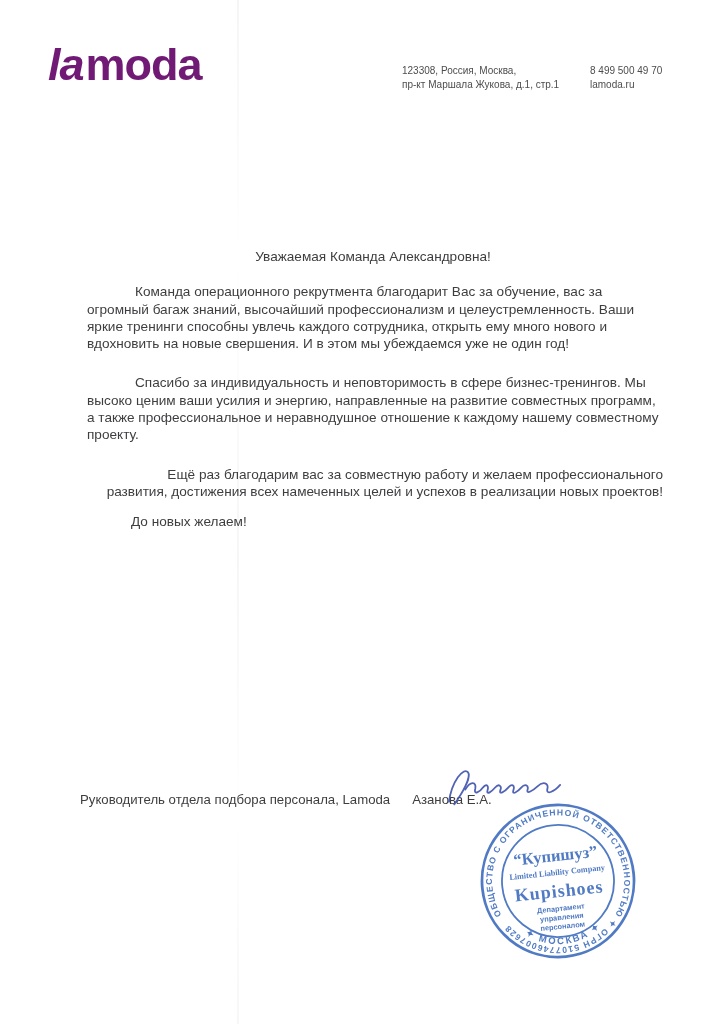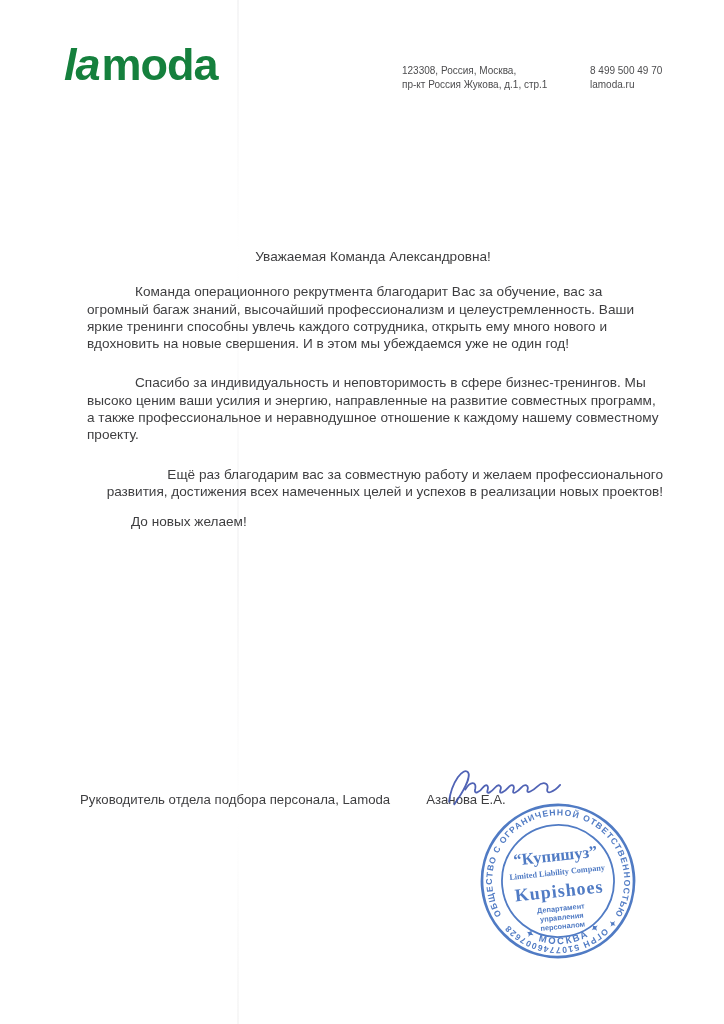--- a/index.html
+++ b/index.html
@@ -10,22 +10,22 @@
   }
   
   .scan-streak {
     position:absolute; left:237px; top:0; width:2px; height:1024px;
     background:linear-gradient(to bottom,#f1f1f2 0%,rgba(255,255,255,0) 25%,#f2f2f3 55%,rgba(255,255,255,0) 80%,#f3f3f3 100%);
     opacity:.7; pointer-events:none;
   }
 
   
   .logo {
-    position:absolute; left:64px; top:42px;
-    font-size:45px; font-weight:700; color:#15803d; letter-spacing:-1px;
+    position:absolute; left:48px; top:42px;
+    font-size:45px; font-weight:700; color:#701a75; letter-spacing:-1px;
     line-height:1;
   }
   .logo .la { font-style:italic; padding-right:2px; }
   .hdr-block {
     position:absolute; top:64px; font-size:10px; line-height:13.5px; color:#4d4d4f;
     white-space:nowrap;
   }
   .hdr-address { left:402px; }
   .hdr-contact { left:590px; }
 
@@ -35,21 +35,21 @@
     font-size:13.6px; line-height:17.3px; color:#3e3e40;
   }
   .salutation { text-align:center; margin:0 0 18px 0; }
   .letter p.para { margin:0 0 22px 4px; text-indent:48px; }
   .letter p.para.tight { margin-bottom:13px;text-align:right; }
   .closing { margin:0; text-indent:48px; }
 
   
   .sig-row {
     position:absolute; left:80px; top:792px;
-    display:flex; gap:36px; font-size:13.2px; color:#3e3e40; white-space:nowrap;
+    display:flex; gap:22px; font-size:13.2px; color:#3e3e40; white-space:nowrap;
   }
   .autograph {
     position:absolute; left:438px; top:760px; width:128px; height:50px;
     transform:rotate(-4deg);
   }
   .autograph path { stroke:#3d52ad; stroke-width:1.8; fill:none; stroke-linecap:round; opacity:.9; }
 
   
   .stamp { position:absolute; left:472px; top:798px; width:172px; height:166px; opacity:.92; }
   .stamp .ln { fill:none; stroke:#4270bf; }
@@ -65,21 +65,21 @@
 <body>
 
 <div class="page">
   <div class="scan-streak"></div>
 
   <div class="logo">
     <span class="la">la</span><span class="mo">moda</span>
   </div>
   <div class="hdr-block hdr-address">
     <div>123308, Россия, Москва,</div>
-    <div>пр-кт Россия Жукова, д.1, стр.1</div>
+    <div>пр-кт Маршала Жукова, д.1, стр.1</div>
   </div>
   <div class="hdr-block hdr-contact">
     <div>8 499 500 49 70</div>
     <div>lamoda.ru</div>
   </div>
 
   <div class="letter">
     <p class="salutation">Уважаемая Команда Александровна!</p>
     <p class="para">Команда операционного рекрутмента благодарит Вас за обучение, вас за огромный багаж знаний, высочайший профессионализм и целеустремленность. Ваши яркие тренинги способны увлечь каждого сотрудника, открыть ему много нового и вдохновить на новые свершения. И в этом мы убеждаемся уже не один год!</p>
     <p class="para">Спасибо за индивидуальность и неповторимость в сфере бизнес-тренингов. Мы высоко ценим ваши усилия и энергию, направленные на развитие совместных программ, а также профессиональное и неравнодушное отношение к каждому нашему совместному проекту.</p>

